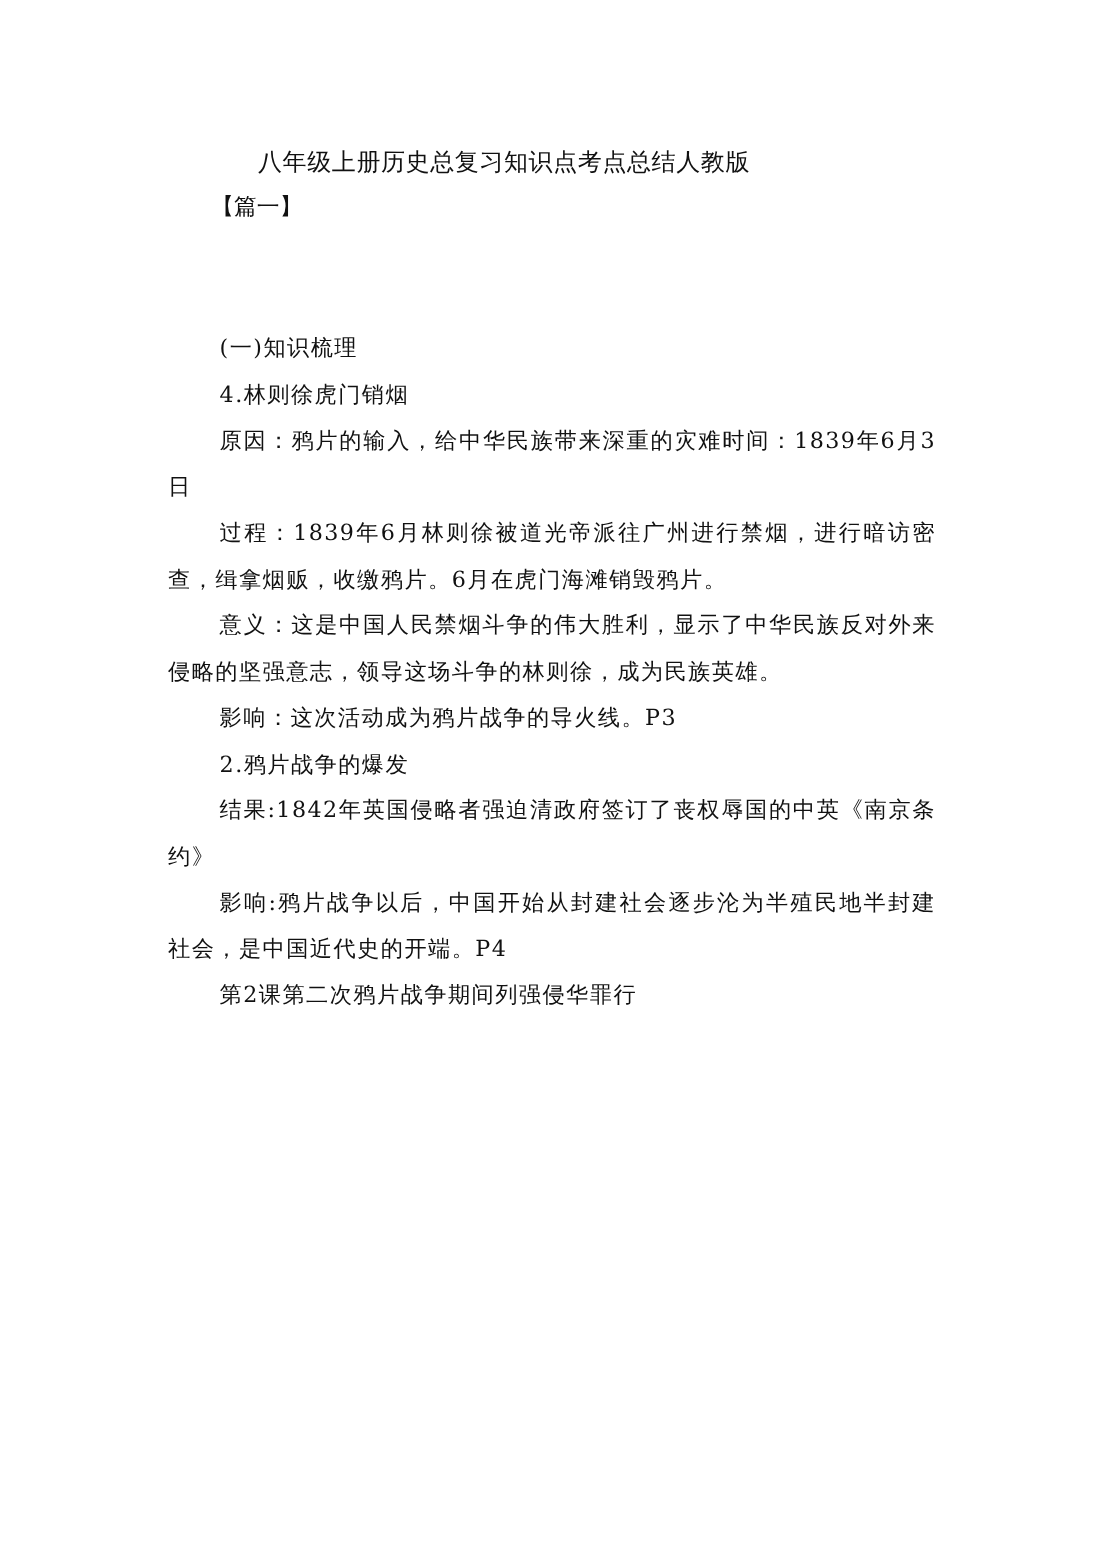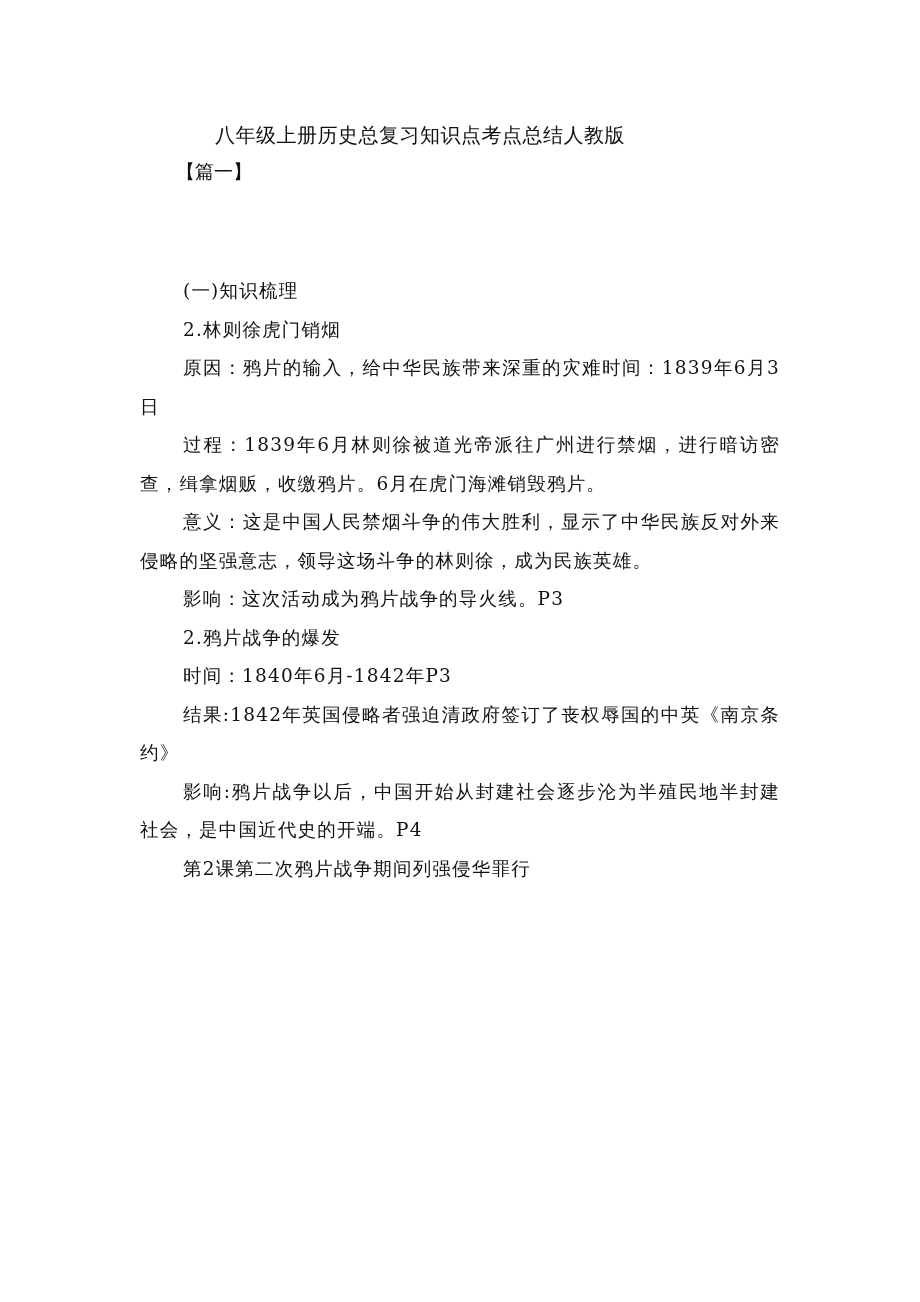--- a/index.html
+++ b/index.html
@@ -15,24 +15,23 @@
   .p { margin: 0; text-indent: 43px; text-align: justify; text-align-last: left; letter-spacing: 1.2px; }
 </style>
 </head>
 <body>
 
 <div class="page">
   <div class="title">八年级上册历史总复习知识点考点总结人教版</div>
   <div class="part">【篇一】</div>
   <div class="body">
     <p class="p">(一)知识梳理</p>
-    <p class="p">2.林则徐虎门销烟</p>
+    <p class="p">4.林则徐虎门销烟</p>
     <p class="p">原因：鸦片的输入，给中华民族带来深重的灾难时间：1839年6月3日</p>
     <p class="p">过程：1839年6月林则徐被道光帝派往广州进行禁烟，进行暗访密查，缉拿烟贩，收缴鸦片。6月在虎门海滩销毁鸦片。</p>
     <p class="p">意义：这是中国人民禁烟斗争的伟大胜利，显示了中华民族反对外来侵略的坚强意志，领导这场斗争的林则徐，成为民族英雄。</p>
     <p class="p">影响：这次活动成为鸦片战争的导火线。P3</p>
     <p class="p">2.鸦片战争的爆发</p>
-    <p class="p">时间：1840年6月-1842年P3</p>
     <p class="p">结果:1842年英国侵略者强迫清政府签订了丧权辱国的中英《南京条约》</p>
     <p class="p">影响:鸦片战争以后，中国开始从封建社会逐步沦为半殖民地半封建社会，是中国近代史的开端。P4</p>
     <p class="p">第2课第二次鸦片战争期间列强侵华罪行</p>
   </div>
 </div>
 
 </body></html>

